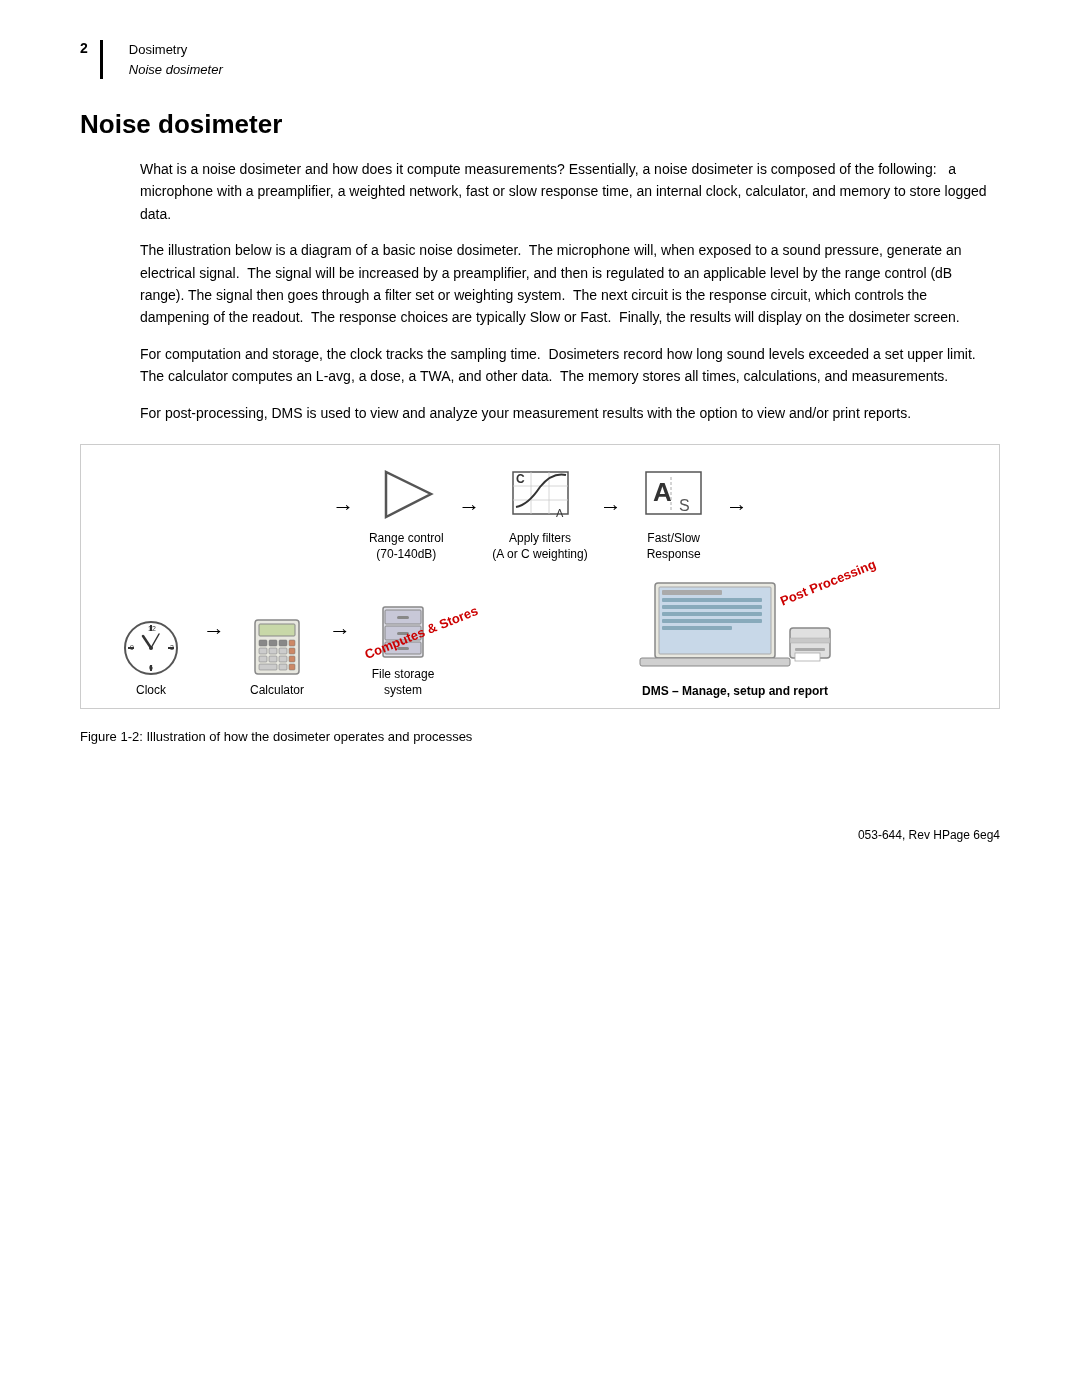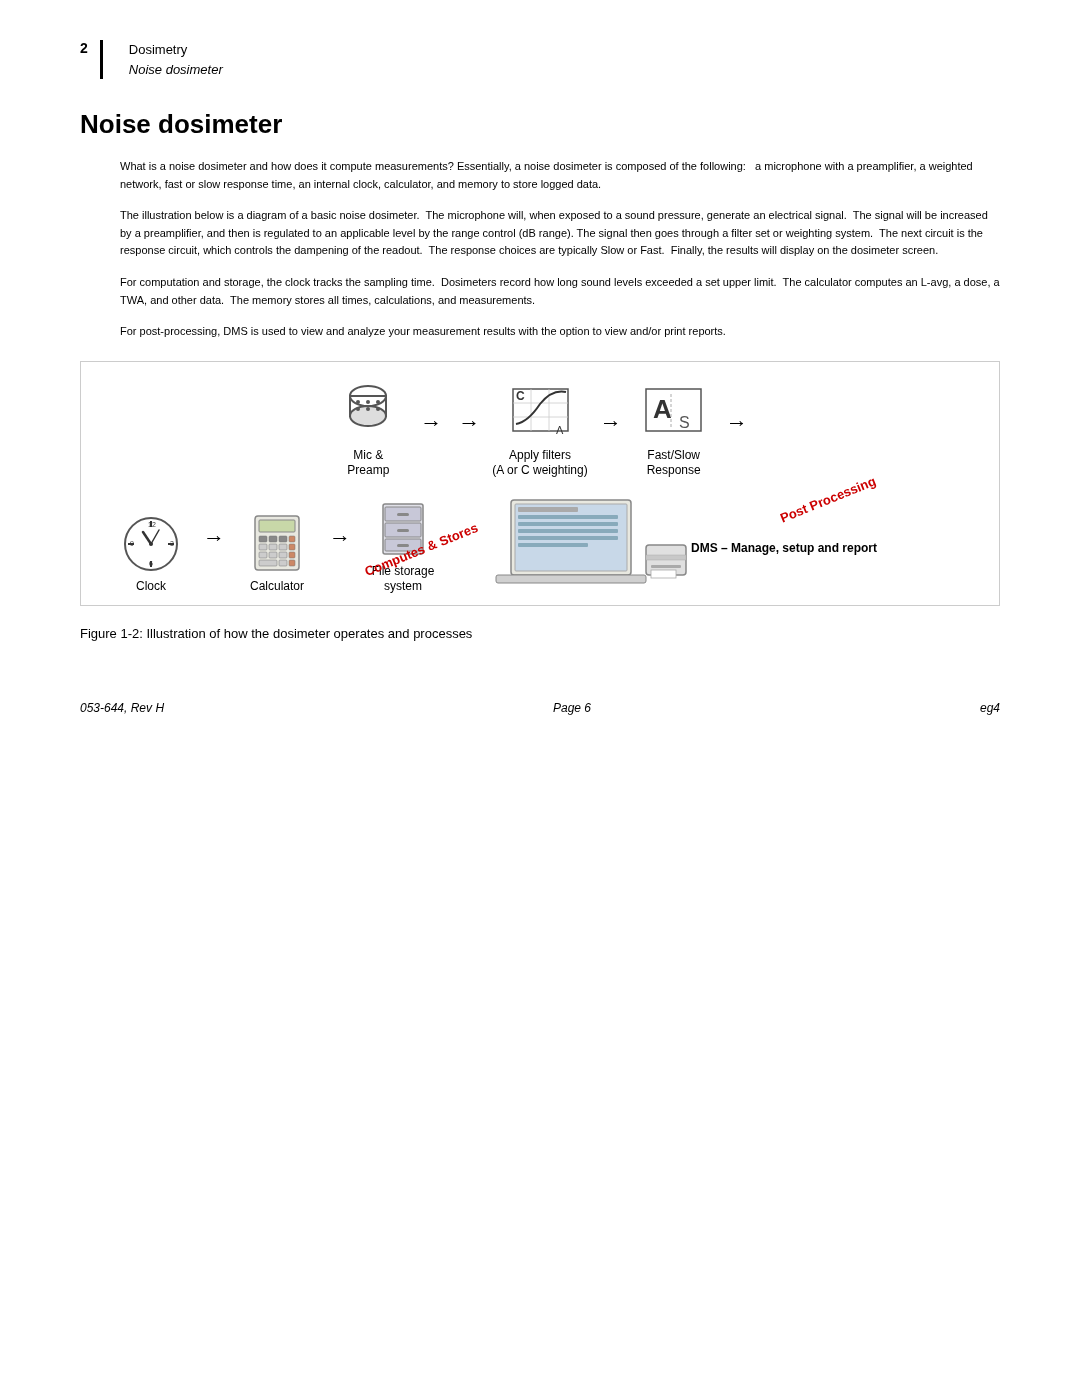--- a/index.html
+++ b/index.html
@@ -42,24 +42,24 @@
     }
 
     .section-title {
       font-size: 26px;
       font-weight: bold;
       margin-bottom: 18px;
       border-bottom: none;
     }
 
     .body-text {
-      font-size: 11px;
+      font-size: 14px;
       line-height: 1.6;
       margin-bottom: 14px;
-      margin-left: 40px;
+      margin-left: 60px;
     }
 
     .diagram-box {
       border: 1px solid #ccc;
       margin: 20px 0;
       padding: 20px 20px 10px 20px;
       background: #fff;
       position: relative;
     }
 
@@ -106,25 +106,24 @@
 
     .figure-caption {
       text-align: left;
       font-size: 13px;
       margin-top: 10px;
       margin-bottom: 20px;
     }
 
     .page-footer {
       display: flex;
-      justify-content: space-between;
+      justify-content: flex-end;
       align-items: center;
-      margin-top: 60px;
+      margin-top: 84px;
       font-size: 12px;
-      font-style: italic;
     }
 
     .top-diagram {
       display: flex;
       align-items: flex-end;
       justify-content: center;
       gap: 8px;
       margin-bottom: 8px;
     }
 
@@ -175,40 +174,32 @@
 
 <p class="body-text">For computation and storage, the clock tracks the sampling time.&nbsp; Dosimeters record how long sound levels exceeded a set upper limit.&nbsp; The calculator computes an L-avg, a dose, a TWA, and other data.&nbsp; The memory stores all times, calculations, and measurements.</p>
 
 <p class="body-text">For post-processing, DMS is used to view and analyze your measurement results with the option to view and/or print reports.</p>
 
 <div class="diagram-box">
   <div class="diagram-wrapper">
 
     <div class="top-diagram">
 
+
+      <div class="arrow">→</div>
+
       <div class="diagram-item">
         <div class="diagram-icon">
           <svg width="60" height="55" viewBox="0 0 60 55">
 
-            <ellipse cx="30" cy="12" rx="18" ry="10" fill="none" stroke="#555" stroke-width="2"></ellipse>
-            <rect x="12" y="12" width="36" height="20" fill="none" stroke="#555" stroke-width="2"></rect>
-            <ellipse cx="30" cy="32" rx="18" ry="10" fill="#ddd" stroke="#555" stroke-width="2"></ellipse>
-            <circle cx="20" cy="18" r="2" fill="#555"></circle>
-            <circle cx="30" cy="18" r="2" fill="#555"></circle>
-            <circle cx="40" cy="18" r="2" fill="#555"></circle>
-            <circle cx="20" cy="25" r="2" fill="#555"></circle>
-            <circle cx="30" cy="25" r="2" fill="#555"></circle>
-            <circle cx="40" cy="25" r="2" fill="#555"></circle>
-          </svg>
-        </div>
-        <div class="diagram-label">Mic &amp;<br>Preamp</div>
-      </div>
-
-      <div class="arrow">→</div>
-
+            <polygon points="10,5 10,50 55,27" fill="none" stroke="#555" stroke-width="2.5"></polygon>
+          </svg>
+        </div>
+        <div class="diagram-label">Range control<br>(70-140dB)</div>
+      </div>
 
       <div class="arrow">→</div>
 
       <div class="diagram-item">
         <div class="diagram-icon">
           <svg width="65" height="55" viewBox="0 0 65 55">
 
             <rect x="5" y="5" width="55" height="42" fill="#fff" stroke="#555" stroke-width="1.5"></rect>
 
             <line x1="5" y1="19" x2="60" y2="19" stroke="#ccc" stroke-width="0.8"></line>
@@ -320,21 +311,21 @@
             <rect x="12" y="40" width="36" height="12" rx="1" fill="#c8c8d8" stroke="#888" stroke-width="1"></rect>
 
             <rect x="24" y="14" width="12" height="3" rx="1.5" fill="#888"></rect>
             <rect x="24" y="30" width="12" height="3" rx="1.5" fill="#888"></rect>
             <rect x="24" y="45" width="12" height="3" rx="1.5" fill="#888"></rect>
           </svg>
         </div>
         <div class="diagram-label">File storage<br>system</div>
       </div>
 
-      <div style="flex:1; display:flex; flex-direction:row; align-items:center; margin-left:40px;">
+      <div style="flex:1; display:flex; flex-direction:column; align-items:center; margin-left:40px;">
 
         <svg width="200" height="100" viewBox="0 0 200 100">
 
           <rect x="20" y="5" width="120" height="75" rx="3" fill="#e8e8e0" stroke="#888" stroke-width="1.5"></rect>
           <rect x="24" y="9" width="112" height="67" rx="1" fill="#c8d8e8" stroke="#aaa" stroke-width="1"></rect>
 
           <rect x="27" y="12" width="60" height="5" fill="#aaa" rx="1"></rect>
           <rect x="27" y="20" width="100" height="4" fill="#88aabb" rx="1"></rect>
           <rect x="27" y="27" width="100" height="4" fill="#88aabb" rx="1"></rect>
           <rect x="27" y="34" width="100" height="4" fill="#88aabb" rx="1"></rect>

